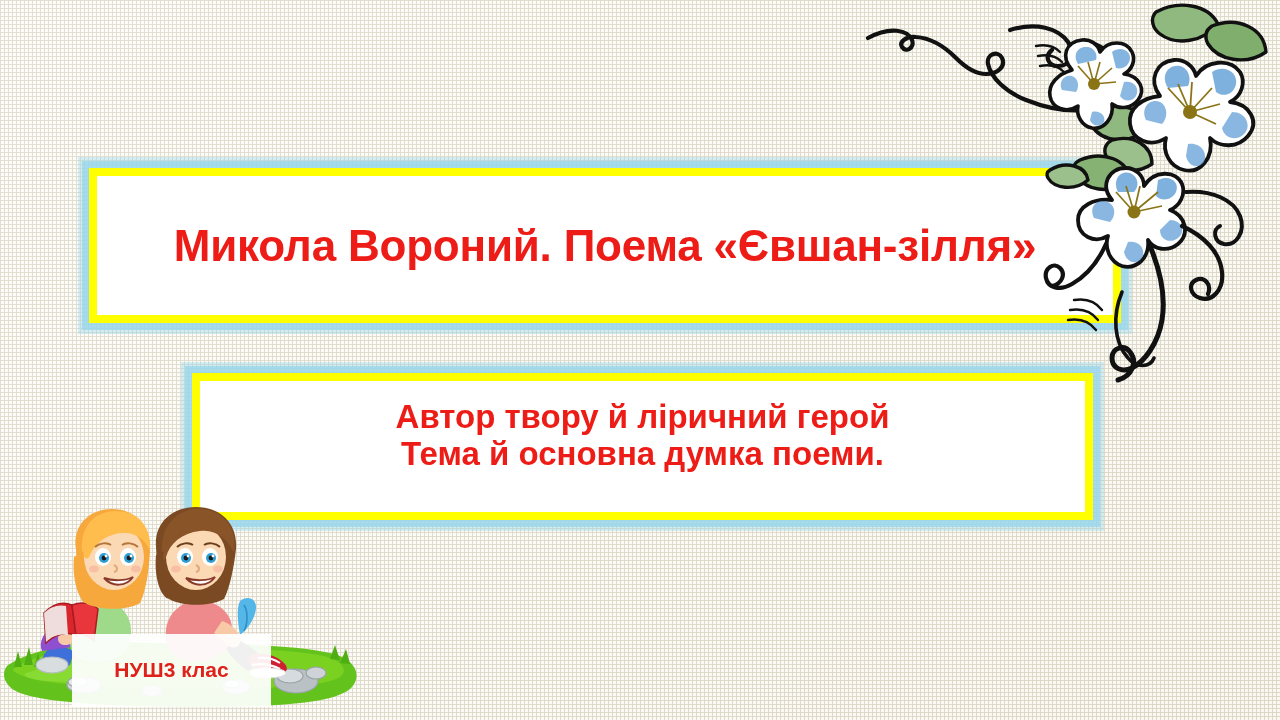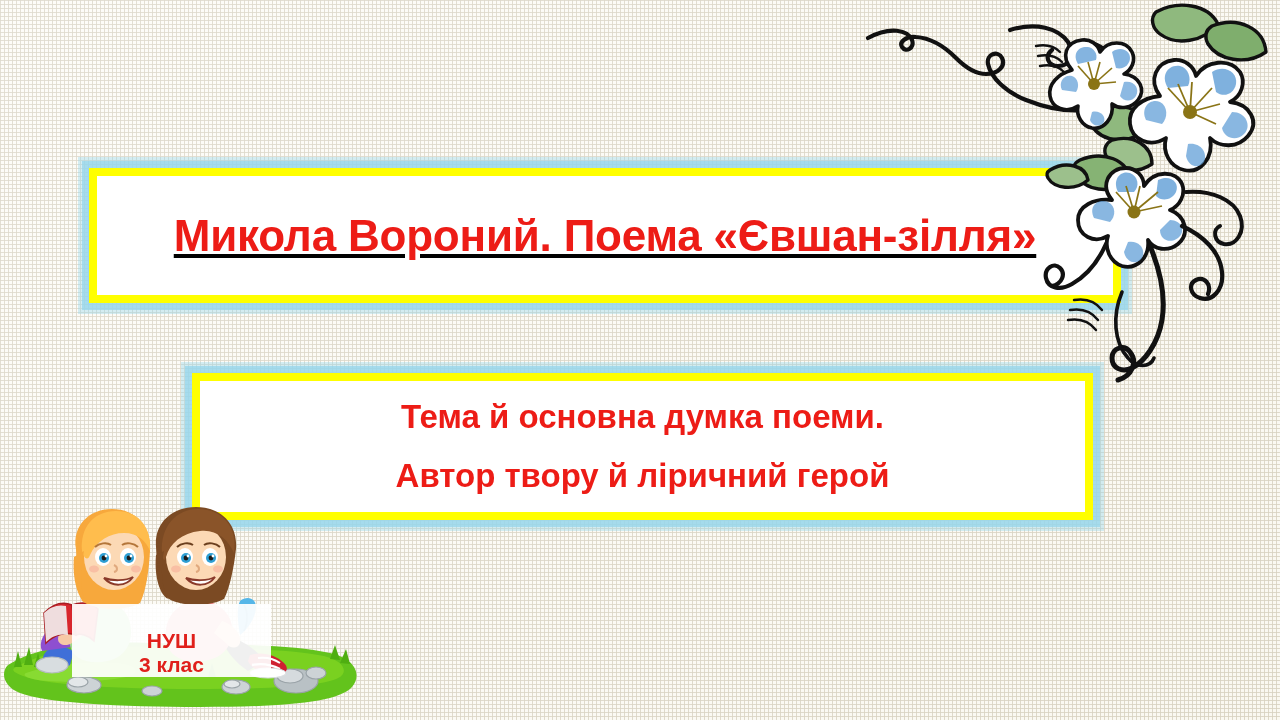--- a/index.html
+++ b/index.html
@@ -45,22 +45,21 @@
     display: flex;
     flex-direction: column;
     align-items: center;
     justify-content: center;
   }
 
   #title-box {
     left: 89px;
     top: 168px;
     width: 1032px;
-    height: 135px;
-    text-decoration: underline;
+    height: 155px;
   }
   #title-text {
     color: #ed1c16;
     font-size: 44px;
     font-weight: bold;
     letter-spacing: -0.2px;
     white-space: nowrap;
     text-align: center;
     line-height: 1;
   }
@@ -78,28 +77,28 @@
     white-space: nowrap;
     text-align: center;
     line-height: 1.1;
   }
   .subtitle-line.first { margin-bottom: 22px; }
 
   
   #grade-badge {
     position: absolute;
     left: 72px;
-    top: 604px;
+    top: 634px;
     width: 199px;
     height: 73px;
     background: rgba(255,255,255,0.93);
     display: flex;
-    flex-direction: column;
+    flex-direction: row;
     align-items: center;
-    justify-content: flex-end;
+    justify-content: center;
     z-index: 40;
   }
   .grade-line {
     color: #e0201b;
     font-weight: bold;
     font-size: 21px;
     line-height: 1.15;
     white-space: nowrap;
   }
 
@@ -236,22 +235,22 @@
       <path d="M210,310 C222,308 232,312 238,320" stroke-width="2.4"></path>
       <path d="M208,320 C220,318 230,322 236,330" stroke-width="2.4"></path>
     </g>
   </svg>
 
   <div id="title-box" class="framed">
     <div id="title-text">Микола Вороний. Поема «Євшан-зілля»</div>
   </div>
 
   <div id="subtitle-box" class="framed">
+    <div class="subtitle-line">Автор твору й ліричний герой</div>
     <div class="subtitle-line first">Тема й основна думка поеми.</div>
-    <div class="subtitle-line">Автор твору й ліричний герой</div>
   </div>
 
   <svg id="kids-art" viewBox="0 0 380 225">
 
     <g>
       <path d="M8,170 C40,150 90,146 150,148 C214,150 286,148 330,158
                C356,164 362,180 352,192 C338,208 280,212 200,212
                C120,212 46,208 20,198 C4,192 0,178 8,170 Z" fill="#63c31c"></path>
       <path d="M16,172 C48,154 96,150 152,152 C212,154 282,152 324,161
                C344,166 348,176 340,182 C324,192 264,194 192,194

